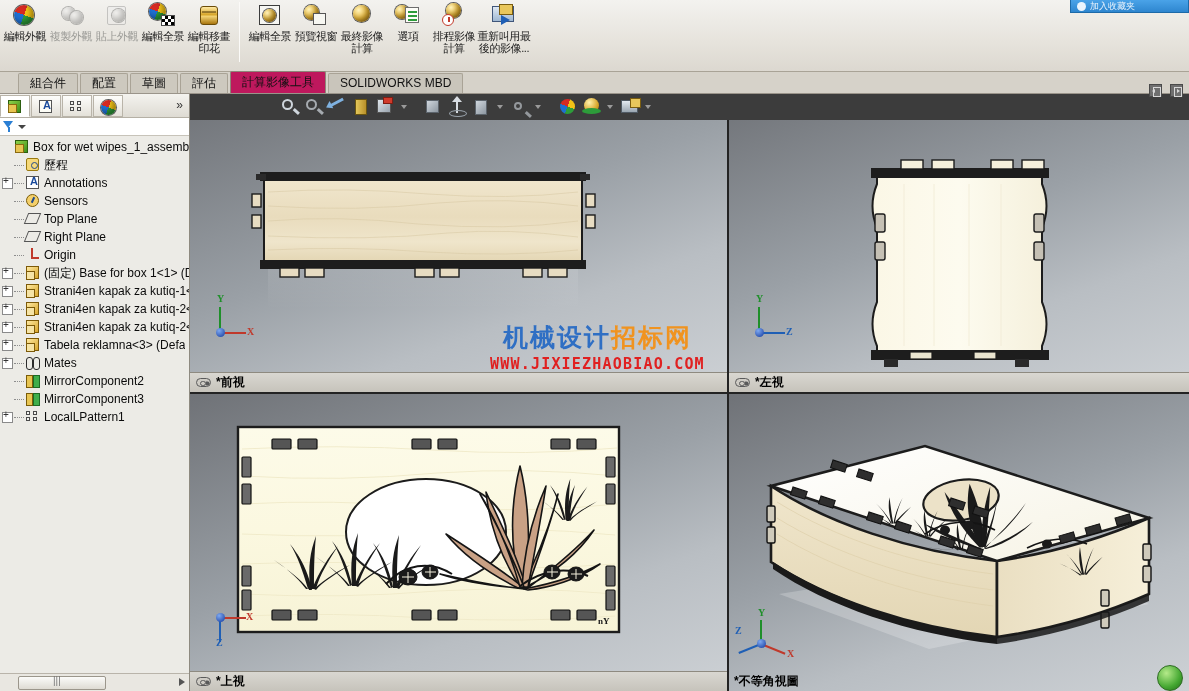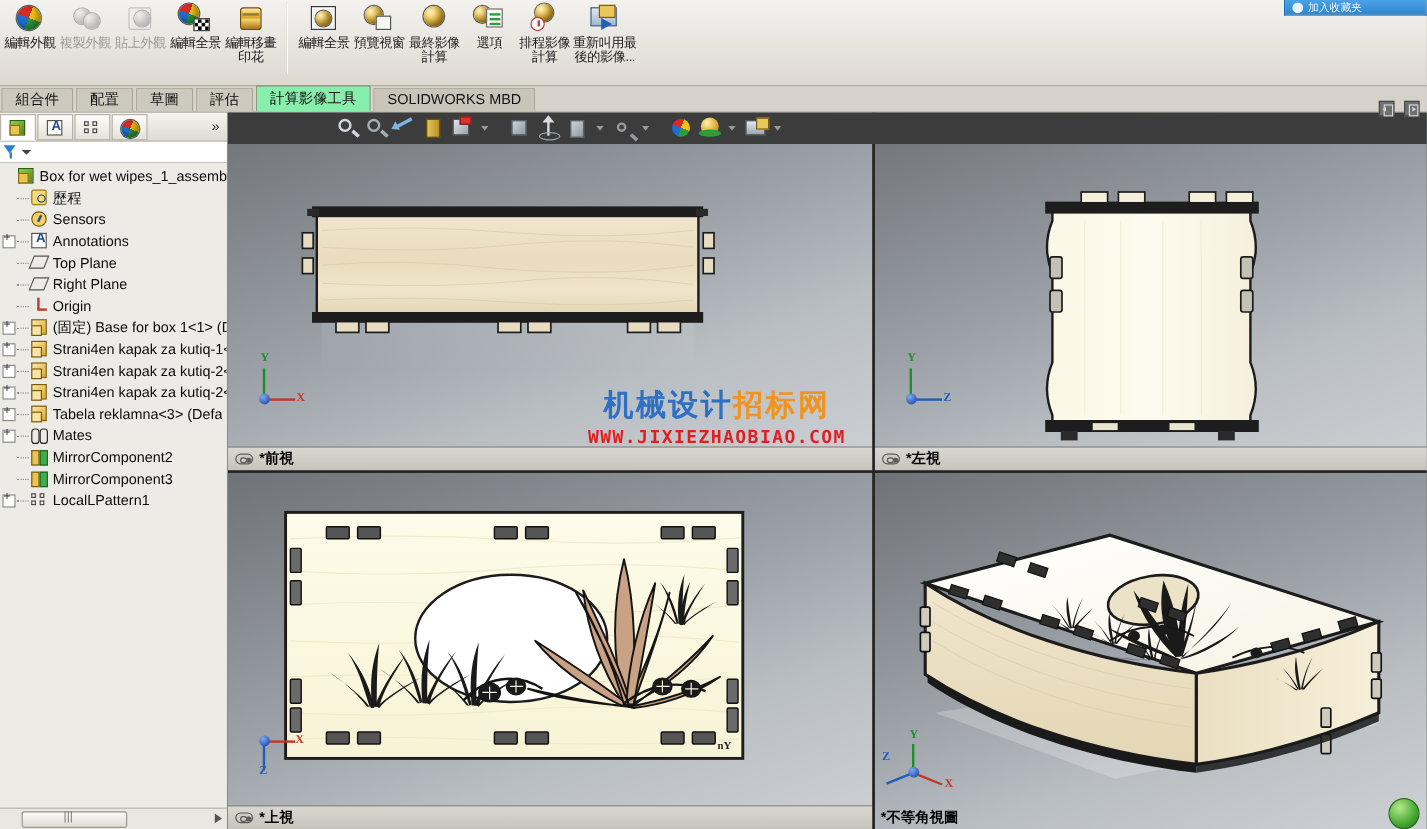--- a/index.html
+++ b/index.html
@@ -67,30 +67,30 @@
          border-left:9px solid #1f5fb5; border-top:5px solid transparent; border-bottom:5px solid transparent;}
   .mon { position:absolute; left:3px; top:3px; width:22px; height:16px;
          background:linear-gradient(#dfe9f4,#9fb8d2); border:1px solid #40567a; }
   .mon:after{content:"";position:absolute;left:6px;top:-3px;width:12px;height:9px;background:#e9c75c;border:1px solid #7a5d10;}
   .stampbase{position:absolute;left:5px;top:3px;width:19px;height:19px;background:#ececec;border:1px solid #8a8a8a;border-radius:2px;}
 
   
   .tabstrip {
     position: absolute; left: 0; top: 72px; width: 1189px; height: 22px;
     background: #d6d2c9; border-bottom: 1px solid #9a948a;
-    display: flex; align-items: flex-end; padding-left: 1px;
+    display: flex; align-items: flex-end; padding-left: 18px;
   }
   .rtab {
     height: 20px; line-height: 19px; padding: 0 11px; margin-right: 2px;
     font-size: 12px; color: #111; background: #cdc9bf;
     border: 1px solid #a9a396; border-bottom: none;
     border-radius: 2px 2px 0 0; cursor: default; white-space: nowrap;
   }
   .rtab.active {
-    background: #86efac; height: 22px; line-height: 21px; font-weight: normal;
+    background: #be185d; height: 22px; line-height: 21px; font-weight: normal;
     border-color: #8d8678; position: relative; z-index: 3;
   }
   .rtab.mbd { background: #c9c5bb; }
 
   
   .leftpane {
     position: absolute; left: 0; top: 94px; width: 190px; height: 597px;
     background: #ecebe6; border-right: 1px solid #8e8a80;
     display: flex; flex-direction: column;
   }
@@ -409,34 +409,34 @@
         </div>
         <div class="trow">
           <span class="exp"></span>
           <span class="dots"></span>
           <span class="ico">
             <span class="i-hist"></span>
           </span>
           <span class="tlabel">歷程</span>
         </div>
         <div class="trow">
+          <span class="exp has"></span>
+          <span class="dots"></span>
+          <span class="ico">
+            <span class="i-ann"></span>
+          </span>
+          <span class="tlabel">Annotations</span>
+        </div>
+        <div class="trow">
           <span class="exp"></span>
           <span class="dots"></span>
           <span class="ico">
             <span class="i-sens"></span>
           </span>
           <span class="tlabel">Sensors</span>
-        </div>
-        <div class="trow">
-          <span class="exp has"></span>
-          <span class="dots"></span>
-          <span class="ico">
-            <span class="i-ann"></span>
-          </span>
-          <span class="tlabel">Annotations</span>
         </div>
         <div class="trow">
           <span class="exp"></span>
           <span class="dots"></span>
           <span class="ico">
             <span class="i-plane"></span>
           </span>
           <span class="tlabel">Top Plane</span>
         </div>
         <div class="trow">

